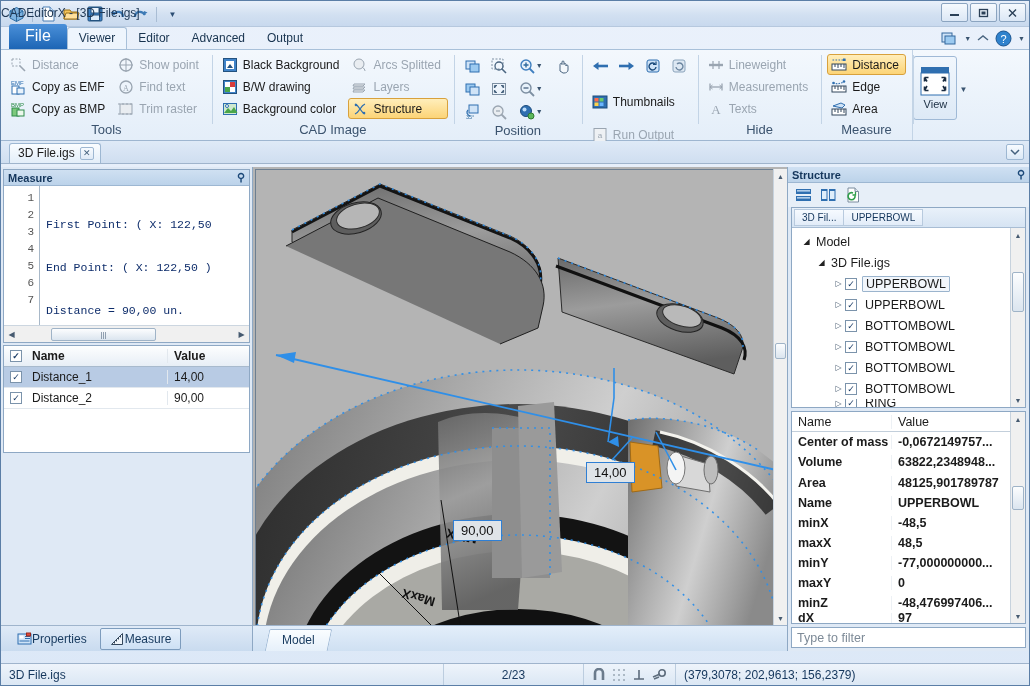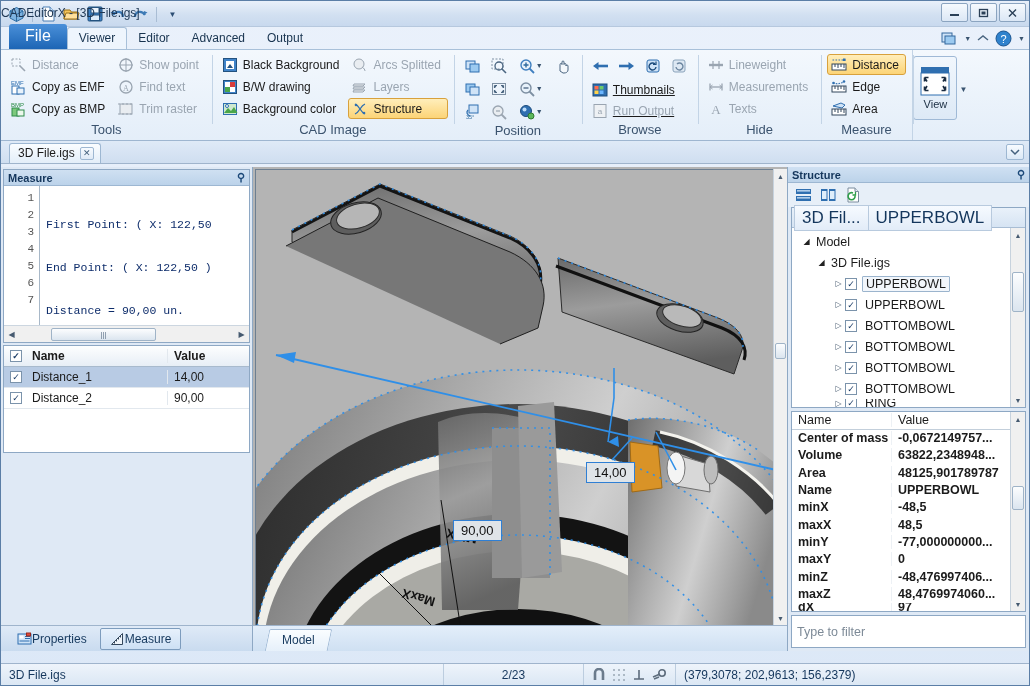--- a/index.html
+++ b/index.html
@@ -129,39 +129,39 @@
   .mtab span{ display:inline-block; transform:skewX(12deg); }
 
   
   .rightdock{ width:242px; background:#dfe9f5; border-left:1px solid #8ea8c4; display:flex; flex-direction:column; }
   .struct-toolbar{ height:24px; display:flex; align-items:center; gap:3px; padding:2px 4px; background:#e7eff8; }
   .sbtn{ width:22px; height:20px; display:flex; align-items:center; justify-content:center;
     border:1px solid transparent; border-radius:2px; cursor:pointer; }
   .tree-wrap{ flex:0 0 170px; margin:0 3px; border:1px solid #8ea8c4; background:#fff; display:flex; flex-direction:column; }
   .bcbar{ height:20px; background:linear-gradient(#e9f1fa,#d6e4f3); border-bottom:1px solid #a8bdd4;
     display:flex; align-items:center; gap:0; padding:0 2px; }
-  .bcitem{ font-size:17px; padding:2px 7px; border:1px solid #b8cade; background:linear-gradient(#f6faff,#e2ecf8);
+  .bcitem{ font-size:10px; padding:2px 7px; border:1px solid #b8cade; background:linear-gradient(#f6faff,#e2ecf8);
     margin-right:-1px; cursor:pointer; color:#14365c; }
   .tree{ flex:1; overflow:hidden; position:relative; padding:3px 0 0 0; }
   .tnode{ display:flex; align-items:center; height:21px; font-size:12.5px; padding-left:6px; }
   .tri{ width:13px; font-size:8px; color:#4a5d72; display:flex; align-items:center; justify-content:center; cursor:pointer; }
   .tri.open{ color:#222; }
   .tnode .chk{ margin-right:5px; }
   .tlabel{ padding:0 3px; }
   .tlabel.focus{ border:1px solid #9bb4cd; background:#f2f6fb; border-radius:1px; }
   .tree-vs{ position:absolute; right:0; top:0; bottom:0; width:15px; background:#f0f0f0; border-left:1px solid #c7d2dd;
     display:flex; flex-direction:column; }
 
   .proptbl{ flex:1; margin:3px; border:1px solid #8ea8c4; background:#fff; display:flex; position:relative; overflow:hidden; }
   .pt-body{ flex:1; display:flex; flex-direction:column; }
   .prow{ display:flex; height:21px; align-items:center; font-size:12.5px;font-weight:bold; }
   .prow.head{ background:#fff; font-weight:normal; border-bottom:1px solid #c3cfdb; }
   .pc-n{ width:100px; padding-left:6px; border-right:1px solid #edf1f5; }
   .pc-v{ flex:1; padding-left:6px; }
-  .filterbox{ height:33px; margin:0 3px 3px; border:1px solid #8ea8c4; background:#fff;
+  .filterbox{ height:21px; margin:0 3px 3px; border:1px solid #8ea8c4; background:#fff;
     display:flex; align-items:center; padding-left:5px; font-size:12.5px; color:#7d8a97; }
 
   
   .status{ position:absolute; left:0; right:0; bottom:0; height:22px;
     background:linear-gradient(#eef4fb,#dbe7f4); border-top:1px solid #9fb4cc;
     display:flex; align-items:center; font-size:12px; color:#14365c; }
   .st-cell{ height:100%; display:flex; align-items:center; padding:0 8px; border-right:1px solid #bccddf; }
   .st-icons{ display:flex; align-items:center; gap:6px; padding:0 8px; border-right:1px solid #bccddf; height:100%; }
 
   .dimlabel{ position:absolute; background:#dfe4e8; border:1px solid #2f7fd4;
@@ -484,21 +484,21 @@
                 <circle cx="12" cy="12" r="3" fill="#5cb85c" stroke="#2f7a2f"></circle>
               </svg>
               <span class="carat">▼</span>
           </div>
         </div>
       </div>
       <div class="gname">Position</div>
     </div>
 
     <div class="group">
-      <div class="gbody" style="flex-direction:column; gap:0;text-decoration:underline;">
+      <div class="gbody" style="flex-direction:column; gap:12px;">
         <div style="display:flex;">
           <div class="smallbtn">
             <svg width="17" height="14" viewBox="0 0 17 14">
                 <path d="M16 7H5" stroke="#2f6fb0" stroke-width="2.6"></path>
                 <path d="M1 7 6.5 3v8z" fill="#2f6fb0"></path>
               </svg>
           </div>
           <div class="smallbtn">
             <svg width="17" height="14" viewBox="0 0 17 14">
                 <path d="M1 7h11" stroke="#2f6fb0" stroke-width="2.6"></path>
@@ -975,24 +975,20 @@
             <div class="pc-v">-77,000000000...</div>
           </div>
           <div class="prow">
             <div class="pc-n">maxY</div>
             <div class="pc-v">0</div>
           </div>
           <div class="prow">
             <div class="pc-n">minZ</div>
             <div class="pc-v">-48,476997406...</div>
           </div>
-          <div class="prow">
-            <div class="pc-n">maxZ</div>
-            <div class="pc-v">48,4769974060...</div>
-          </div>
           <div class="prow" style="height:10px; overflow:hidden;">
             <div class="pc-n">dX</div>
             <div class="pc-v">97</div>
           </div>
         </div>
         <div class="vscroll" style="position:static; width:15px; border-left:1px solid #c7d2dd;">
           <div class="vs-arrow">▲</div>
           <div class="vs-track">
             <div class="vs-thumb" style="top:60px;height:24px;"></div>
           </div>

